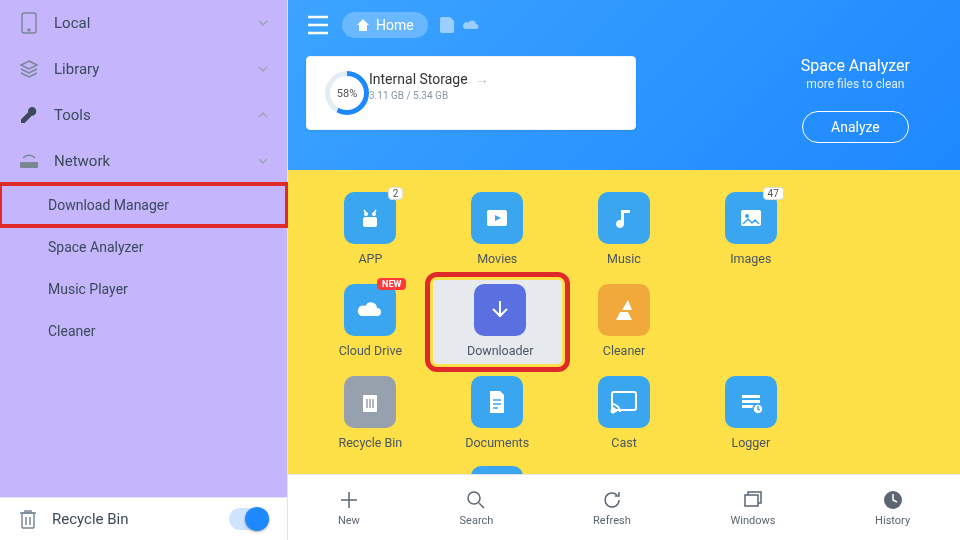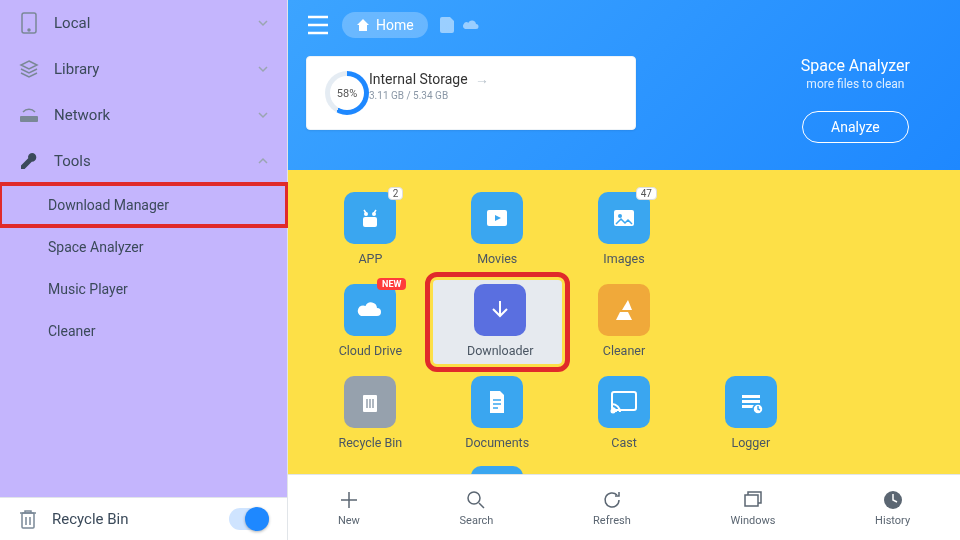--- a/index.html
+++ b/index.html
@@ -90,43 +90,43 @@
     <span class="label">Library</span>
     <span class="chev">
       <svg width="12" height="12" viewBox="0 0 12 12" fill="none" stroke="#9aa5b1" stroke-width="1.5">
           <path d="M2 4l4 4 4-4"></path>
         </svg>
     </span>
   </div>
 
   <div class="side-item">
     <span class="side-icon">
+      <svg width="20" height="20" viewBox="0 0 20 20" fill="#3b4a5a">
+          <path d="M13 2a4 4 0 00-3.8 5.2L2 14.4V18h3.6l7.2-7.2A4 4 0 1013 2z"></path>
+        </svg>
+    </span>
+    <span class="label">Tools</span>
+    <span class="chev">
+      <svg width="12" height="12" viewBox="0 0 12 12" fill="none" stroke="#9aa5b1" stroke-width="1.5">
+          <path d="M2 8l4-4 4 4"></path>
+        </svg>
+    </span>
+  </div>
+
+  <div class="side-item">
+    <span class="side-icon">
       <svg width="20" height="18" viewBox="0 0 20 18" fill="#7a8896">
           <rect x="1" y="10" width="18" height="6" rx="1"></rect>
           <path d="M4 6a8 8 0 0112 0" fill="none" stroke="#7a8896" stroke-width="1.5"></path>
         </svg>
     </span>
     <span class="label">Network</span>
     <span class="chev">
       <svg width="12" height="12" viewBox="0 0 12 12" fill="none" stroke="#9aa5b1" stroke-width="1.5">
           <path d="M2 4l4 4 4-4"></path>
-        </svg>
-    </span>
-  </div>
-
-  <div class="side-item">
-    <span class="side-icon">
-      <svg width="20" height="20" viewBox="0 0 20 20" fill="#3b4a5a">
-          <path d="M13 2a4 4 0 00-3.8 5.2L2 14.4V18h3.6l7.2-7.2A4 4 0 1013 2z"></path>
-        </svg>
-    </span>
-    <span class="label">Tools</span>
-    <span class="chev">
-      <svg width="12" height="12" viewBox="0 0 12 12" fill="none" stroke="#9aa5b1" stroke-width="1.5">
-          <path d="M2 8l4-4 4 4"></path>
         </svg>
     </span>
   </div>
 
   <div class="sub-item highlight">
     <span>Download Manager</span>
   </div>
   <div class="sub-item">
     <span>Space Analyzer</span>
   </div>
@@ -225,20 +225,28 @@
       <div class="gitem">
         <div class="gicon" style="background:#3aa6f0">
           <svg width="28" height="28" viewBox="0 0 28 28" fill="#fff">
               <rect x="4" y="6" width="20" height="16" rx="2" fill="#fff"></rect>
               <path d="M12 11l6 3-6 3z" fill="#3aa6f0"></path>
             </svg>
         </div>
         <span class="glabel">Movies</span>
       </div>
 
+      <div class="gitem">
+        <div class="gicon" style="background:#3aa6f0">
+          <svg width="28" height="28" viewBox="0 0 28 28" fill="#fff">
+              <path d="M11 6h9v3h-6v11a4 4 0 11-3-3.9V6z"></path>
+            </svg>
+        </div>
+        <span class="glabel">Music</span>
+      </div>
 
       <div class="gitem">
         <div class="gicon" style="background:#3aa6f0">
           <svg width="28" height="28" viewBox="0 0 28 28" fill="#fff">
               <rect x="4" y="6" width="20" height="16" rx="2"></rect>
               <circle cx="10" cy="12" r="2" fill="#3aa6f0"></circle>
               <path d="M6 20l5-5 4 4 3-3 4 4" stroke="#3aa6f0" stroke-width="1.5" fill="none"></path>
             </svg>
           <span class="badge">47</span>
         </div>

